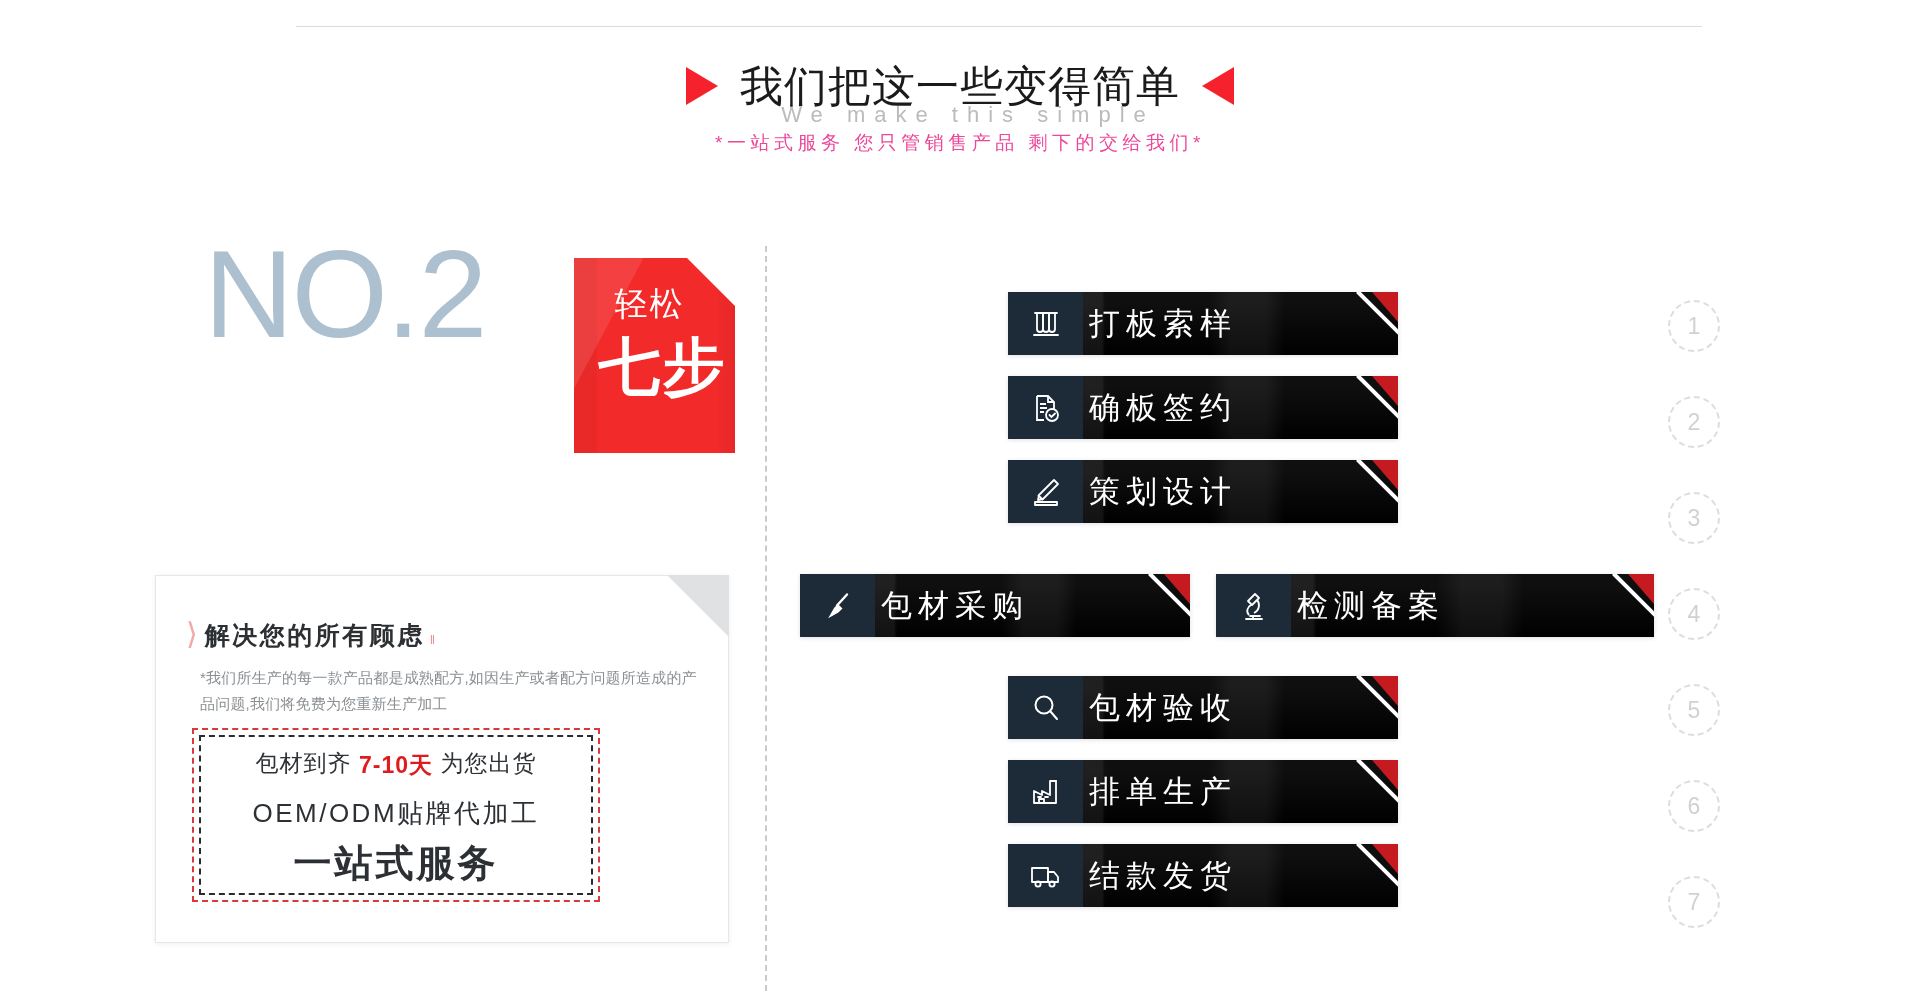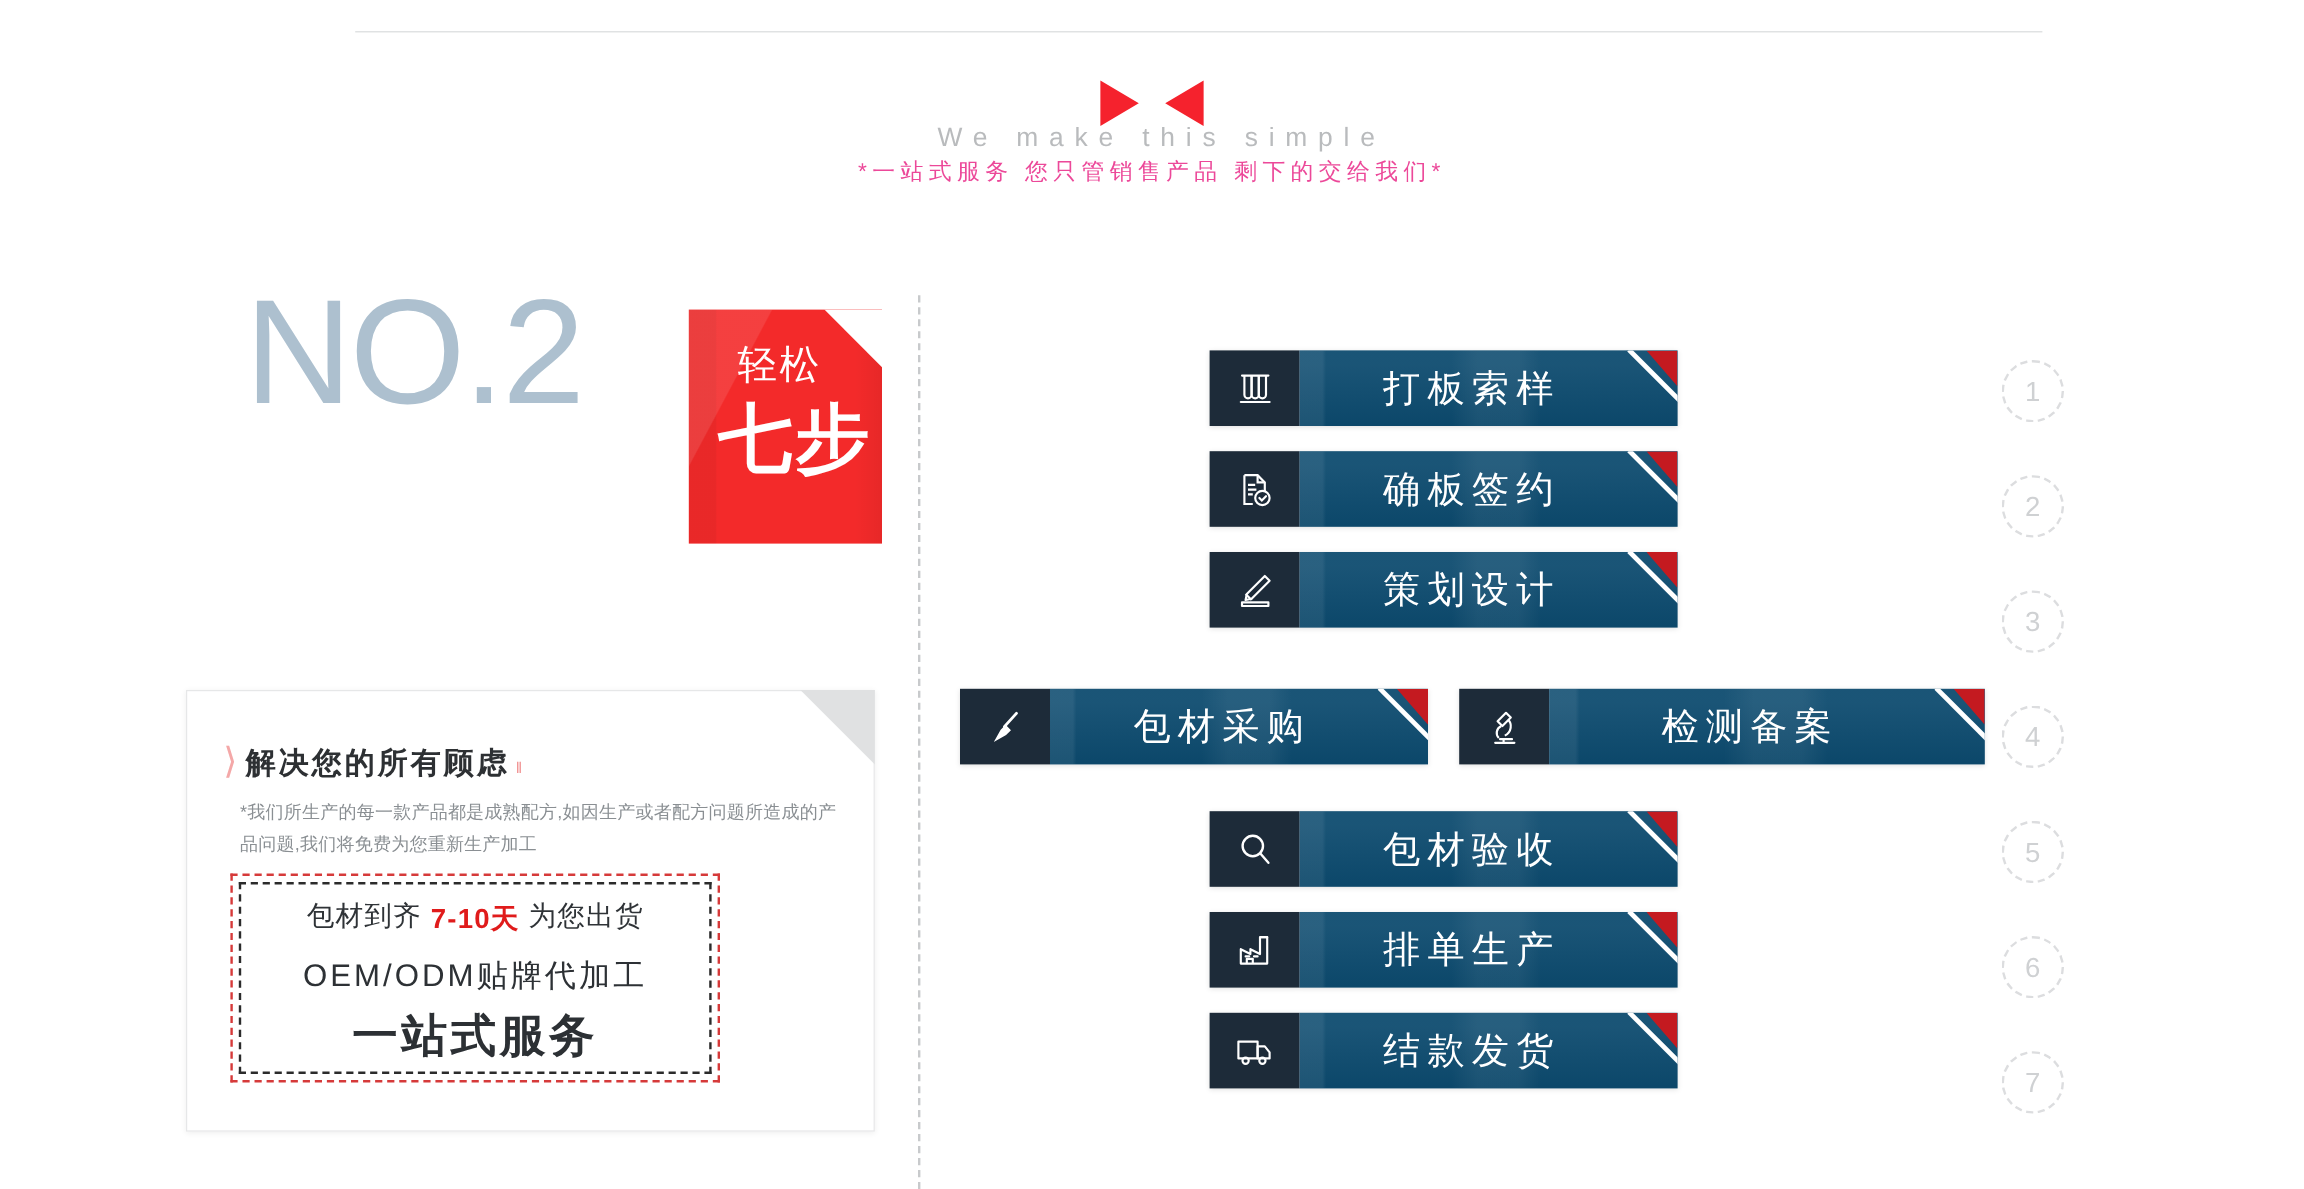--- a/index.html
+++ b/index.html
@@ -235,25 +235,25 @@
     align-items: center;
     justify-content: center;
     flex: 0 0 auto;
     position: relative;
     overflow: hidden;
   }
   .banner .ibox svg { display: block; }
   .banner .body {
     flex: 1 1 auto;
     position: relative;
-    background: #0c4a6e;
+    background: #000000;
     overflow: hidden;
     display: flex;
     align-items: center;
-    justify-content: center;
+    justify-content: flex-start;
   }
   .banner .body .texture {
     position: absolute; inset: 0;
     background:
       linear-gradient(90deg, rgba(255,255,255,0.07) 0 6%, rgba(255,255,255,0) 7% 40%,
         rgba(255,255,255,0.06) 47% 58%, rgba(255,255,255,0) 64% 100%),
       linear-gradient(180deg, rgba(255,255,255,0.06) 0 18%, rgba(0,0,0,0.04) 100%);
   }
   .banner .body .slash {
     position: absolute;
@@ -296,20 +296,21 @@
   }
 </style>
 </head>
 <body>
 
 <div class="top-rule"></div>
 
 <div class="header">
   <div class="title-row">
     <span class="tri tri-right"></span>
+    <span class="title-zh">我们把这一些变得简单</span>
     <span class="tri tri-left"></span>
   </div>
   <div class="title-en">We make this simple</div>
   <div class="subtitle">*一站式服务  您只管销售产品  剩下的交给我们*</div>
 </div>
 
 <div class="no-label">NO.2</div>
 
 <div class="badge">
   <div class="sheen"></div>

